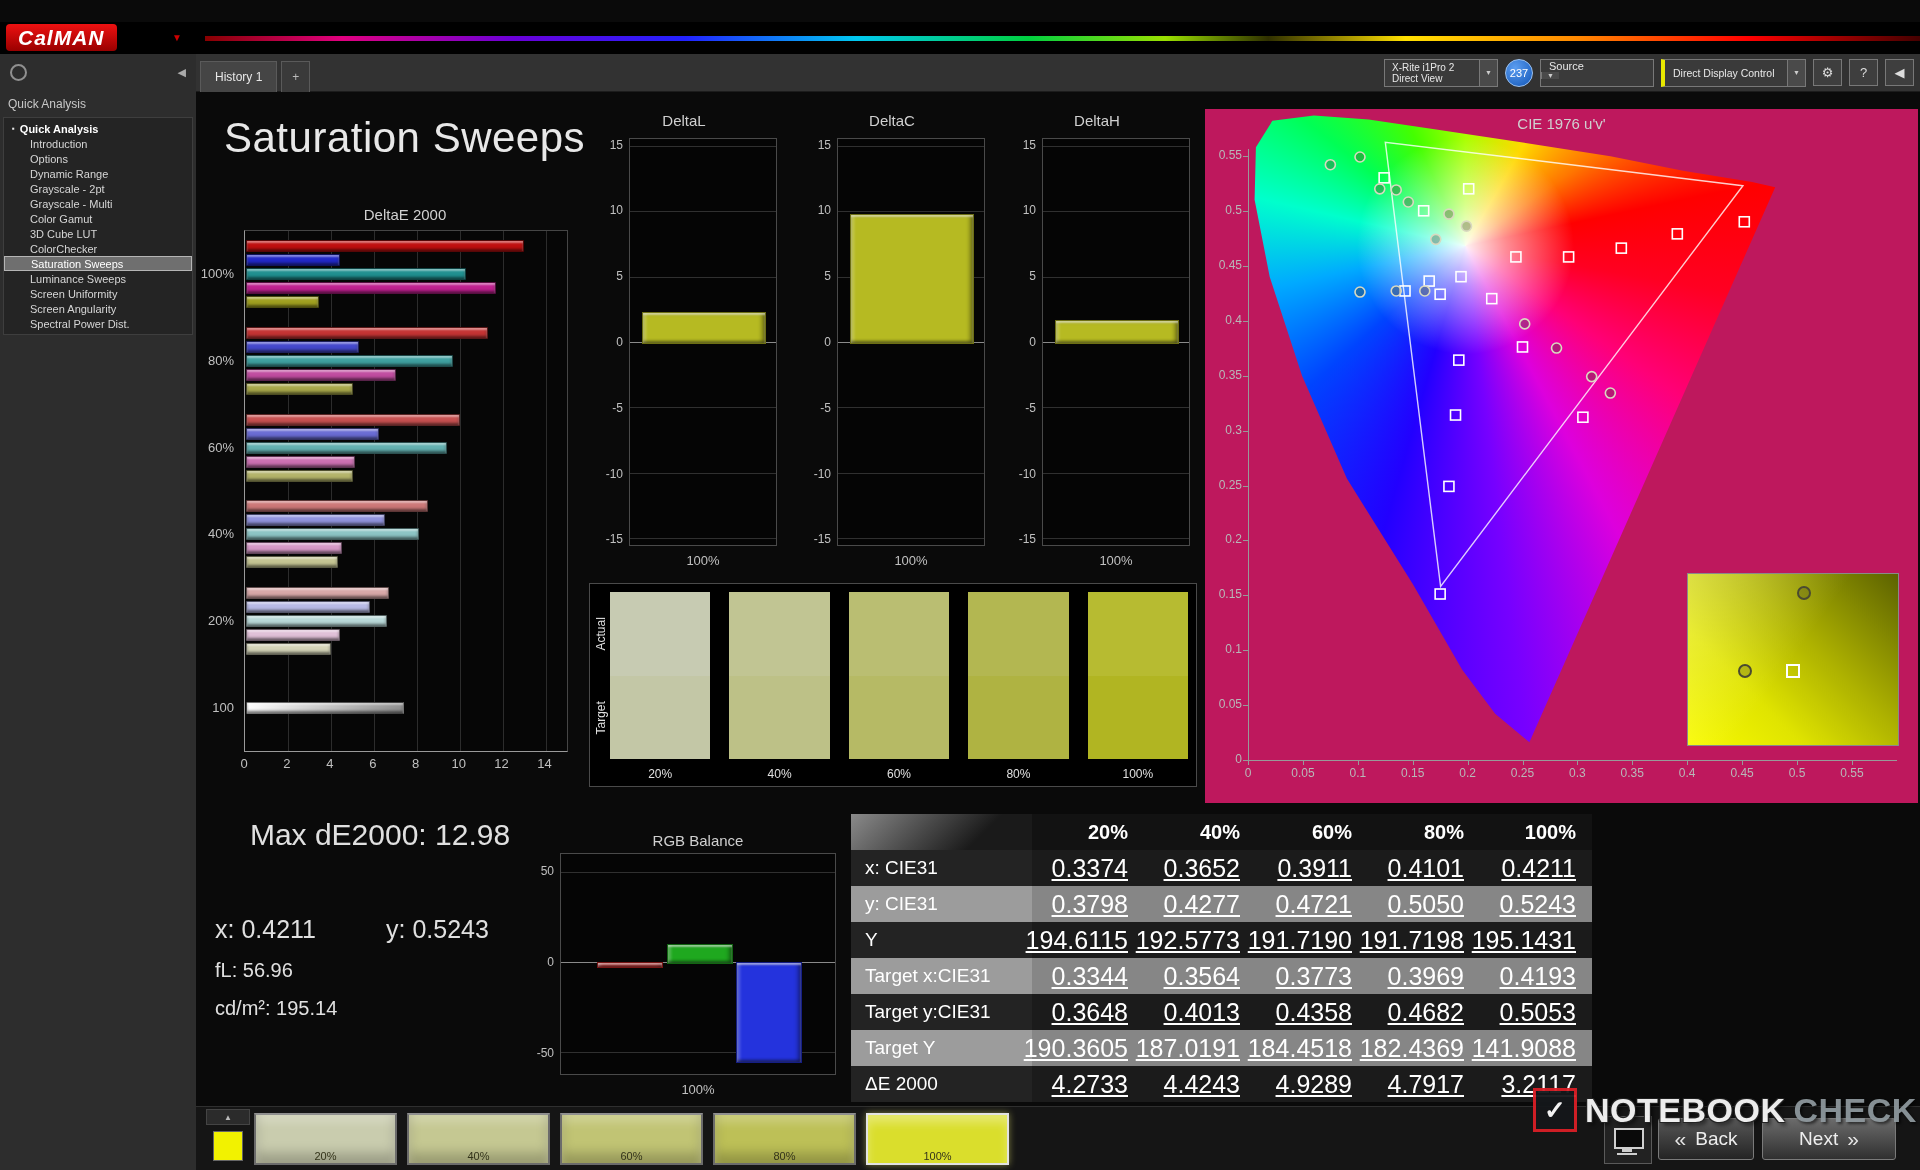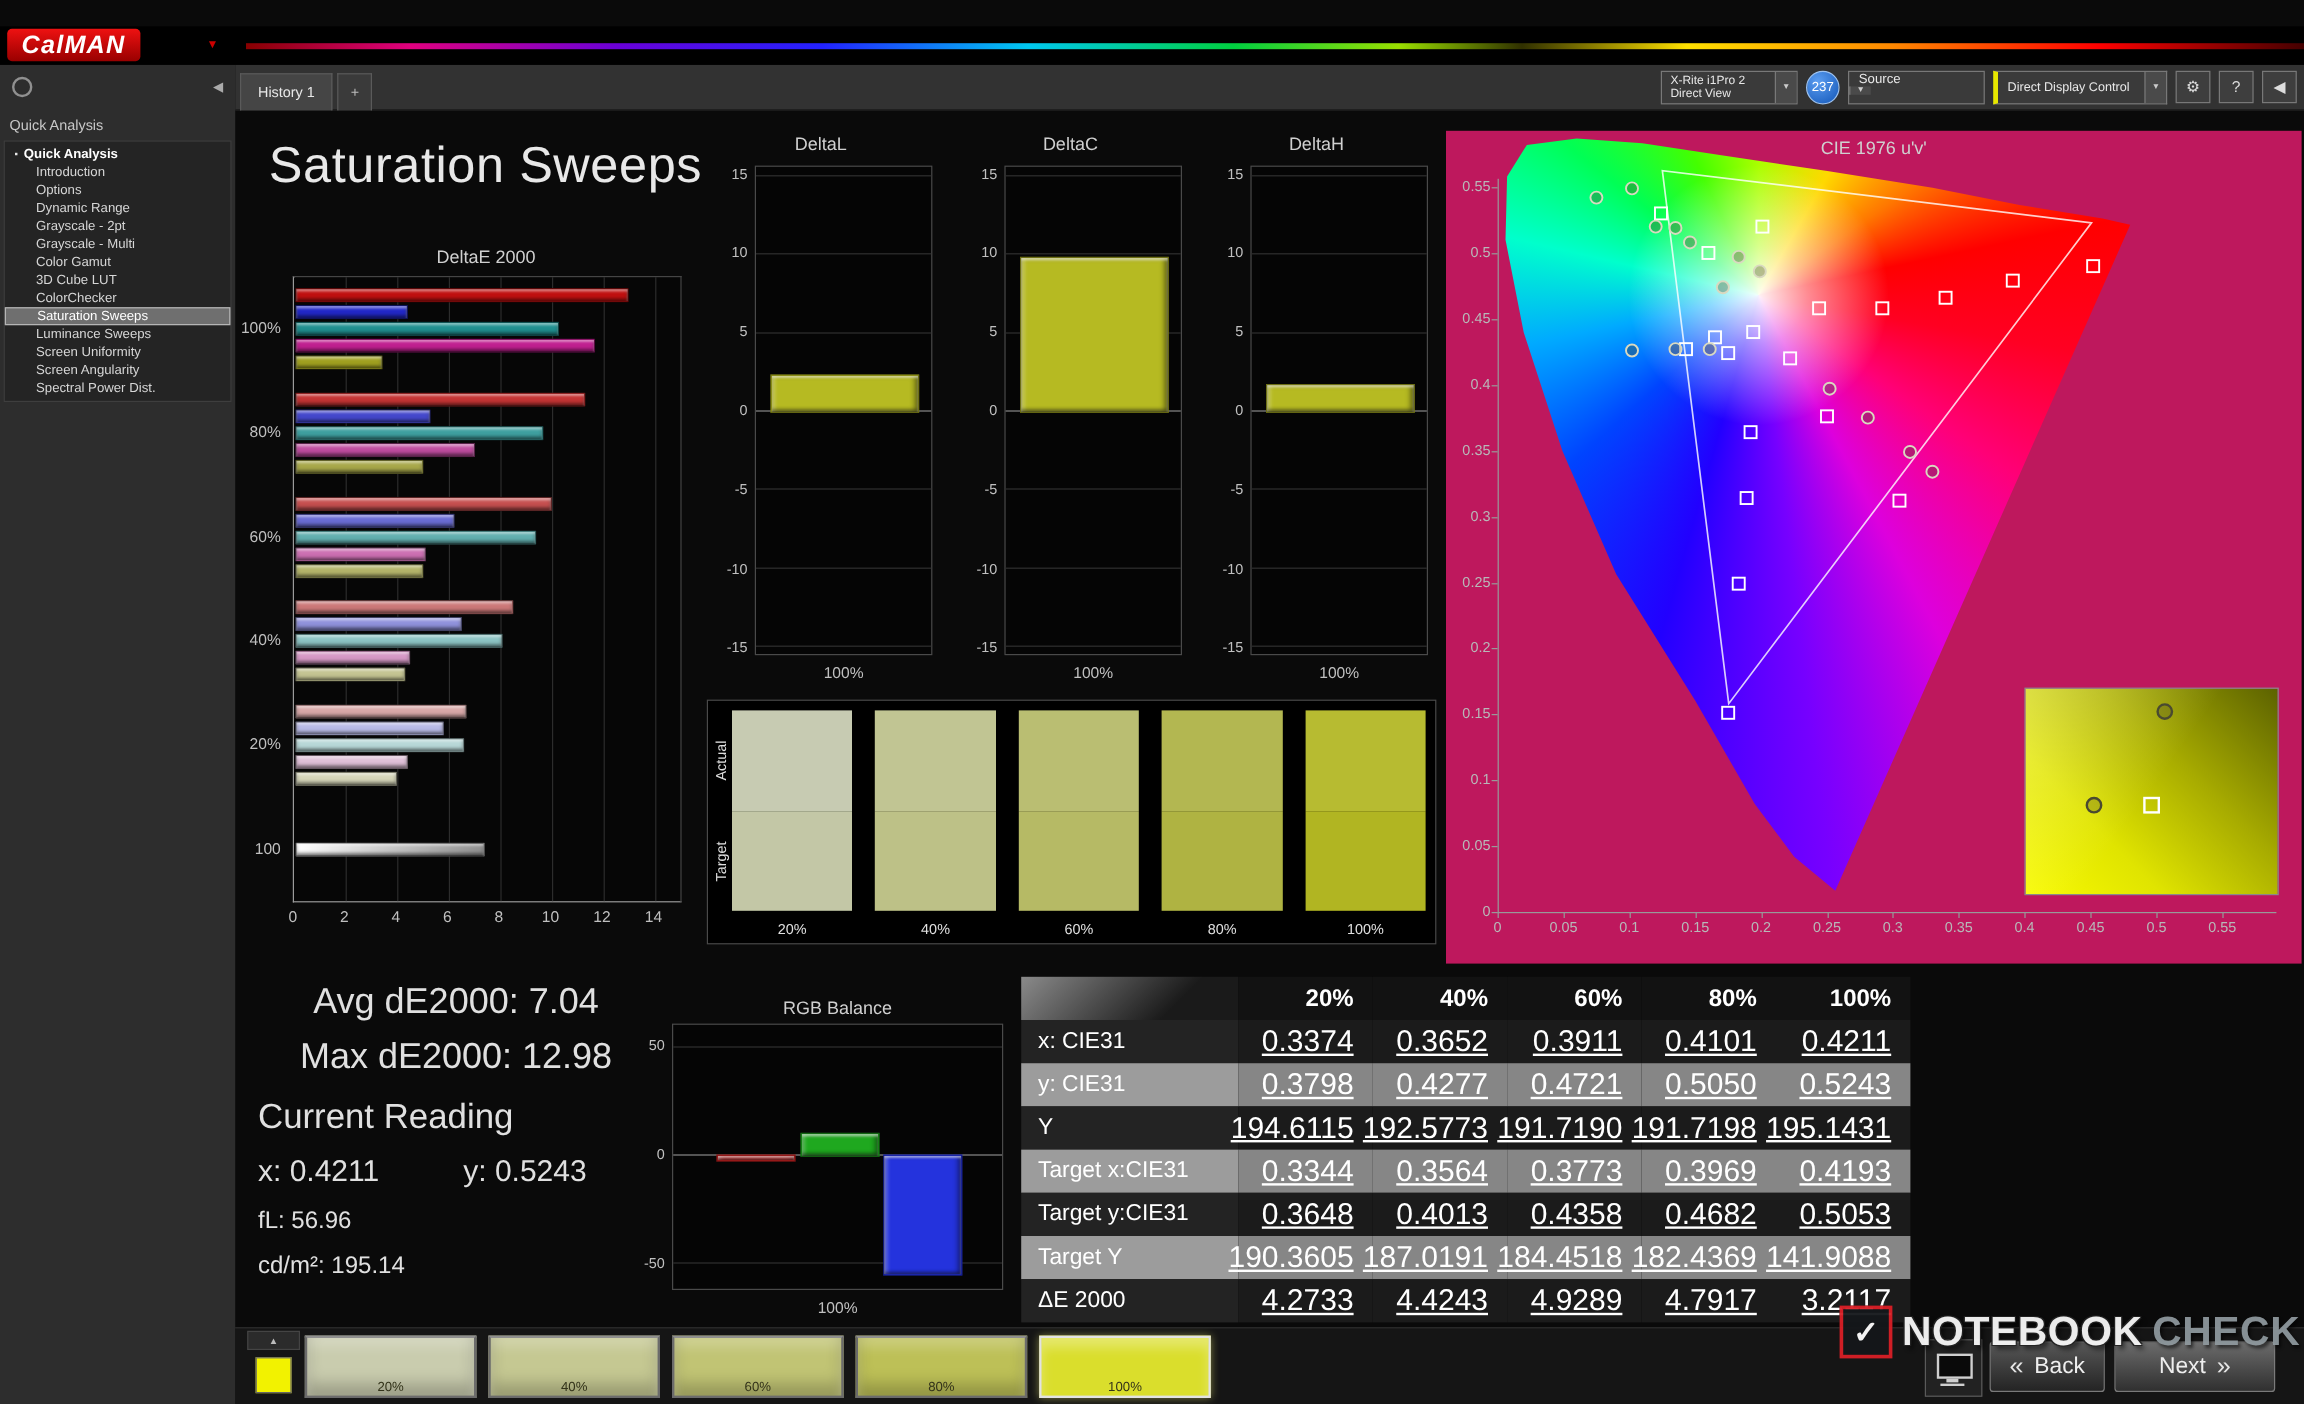--- a/index.html
+++ b/index.html
@@ -553,25 +553,23 @@
       <div class="cie-xtick" style="left: 592px;"></div>
       <div class="cie-ylab" style="top: 94px;">0.5</div>
       <div class="cie-ytick" style="top: 102px;"></div>
       <div class="cie-xlab" style="left: 621.9px;">0.55</div>
       <div class="cie-xtick" style="left: 646.9px;"></div>
       <div class="cie-ylab" style="top: 39.1px;">0.55</div>
       <div class="cie-ytick" style="top: 47.1px;"></div>
     </div>
 
   <div class="avgmax">
-    <div>Avg dE2000: 7.04</div>
     <div>Max dE2000: 12.98</div>
   </div>
   <div class="current">
-    <div class="cr-title">Current Reading</div>
     <div class="cr-xy">
       <span>x: 0.4211</span>
       <span>y: 0.5243</span>
     </div>
     <div class="cr-line">fL: 56.96</div>
     <div class="cr-line">cd/m²: 195.14</div>
   </div>
 
   <div class="rgb-panel">
     <div class="chart-title rgb-title">RGB Balance</div>

